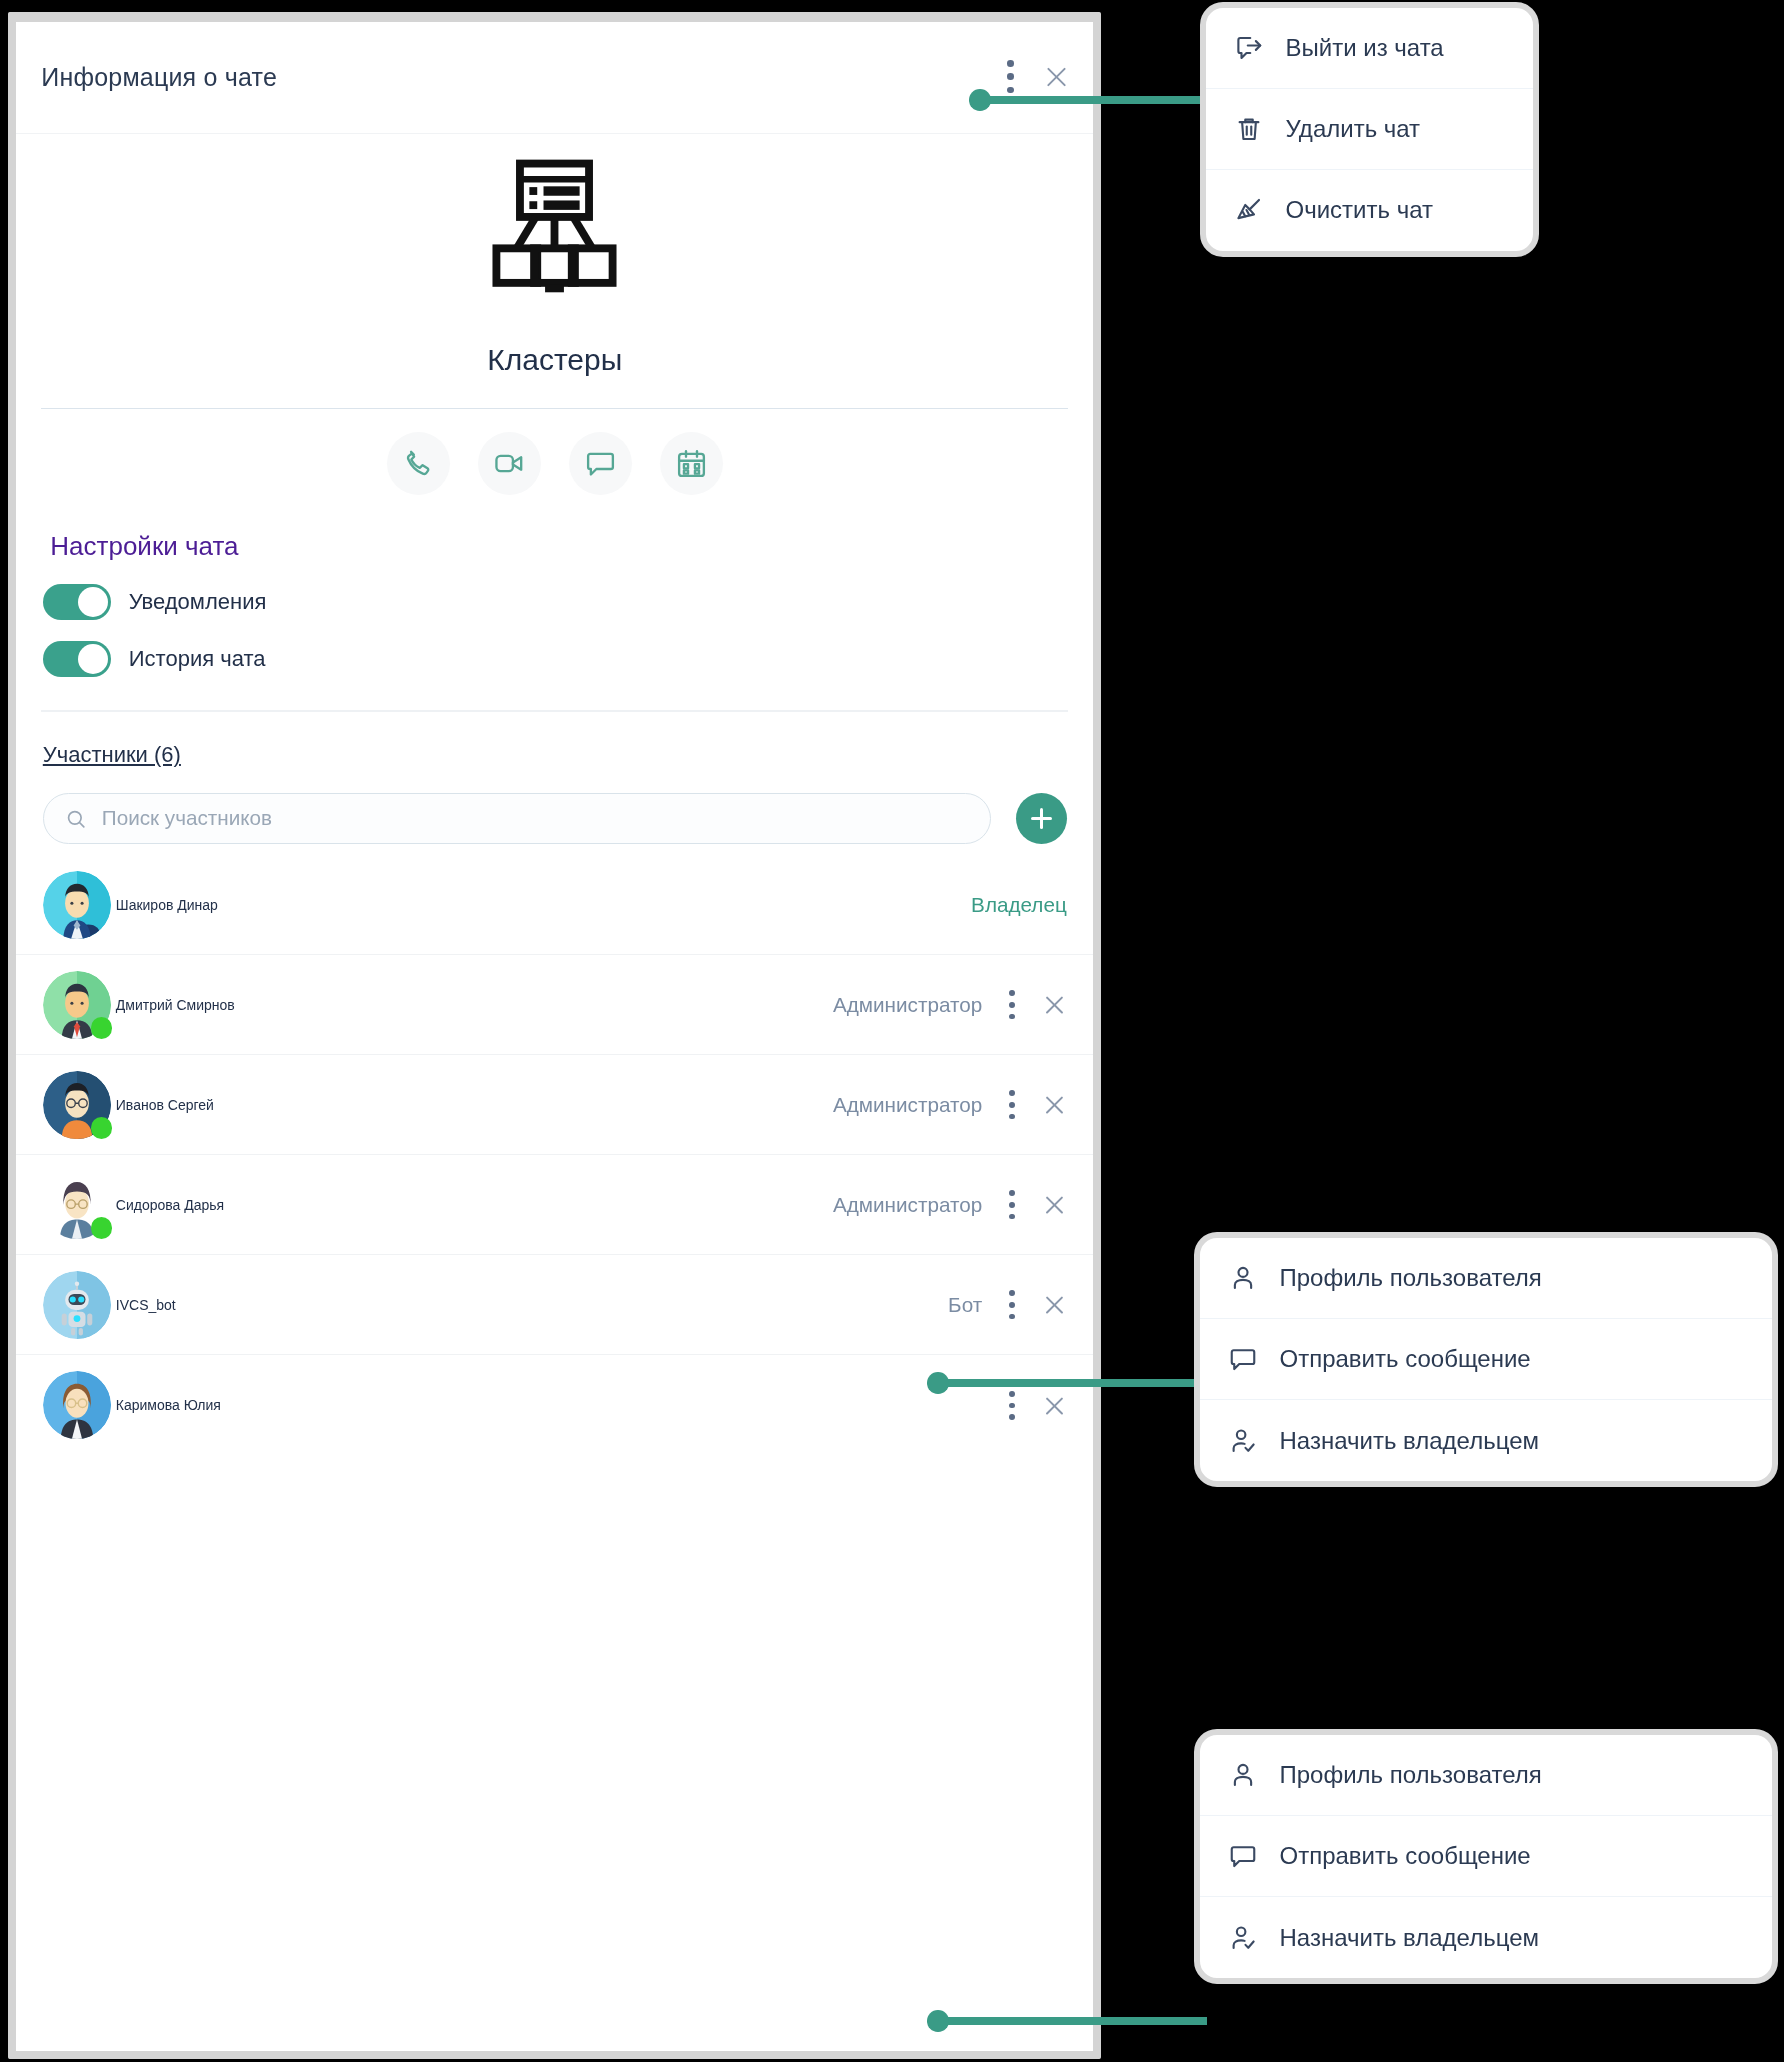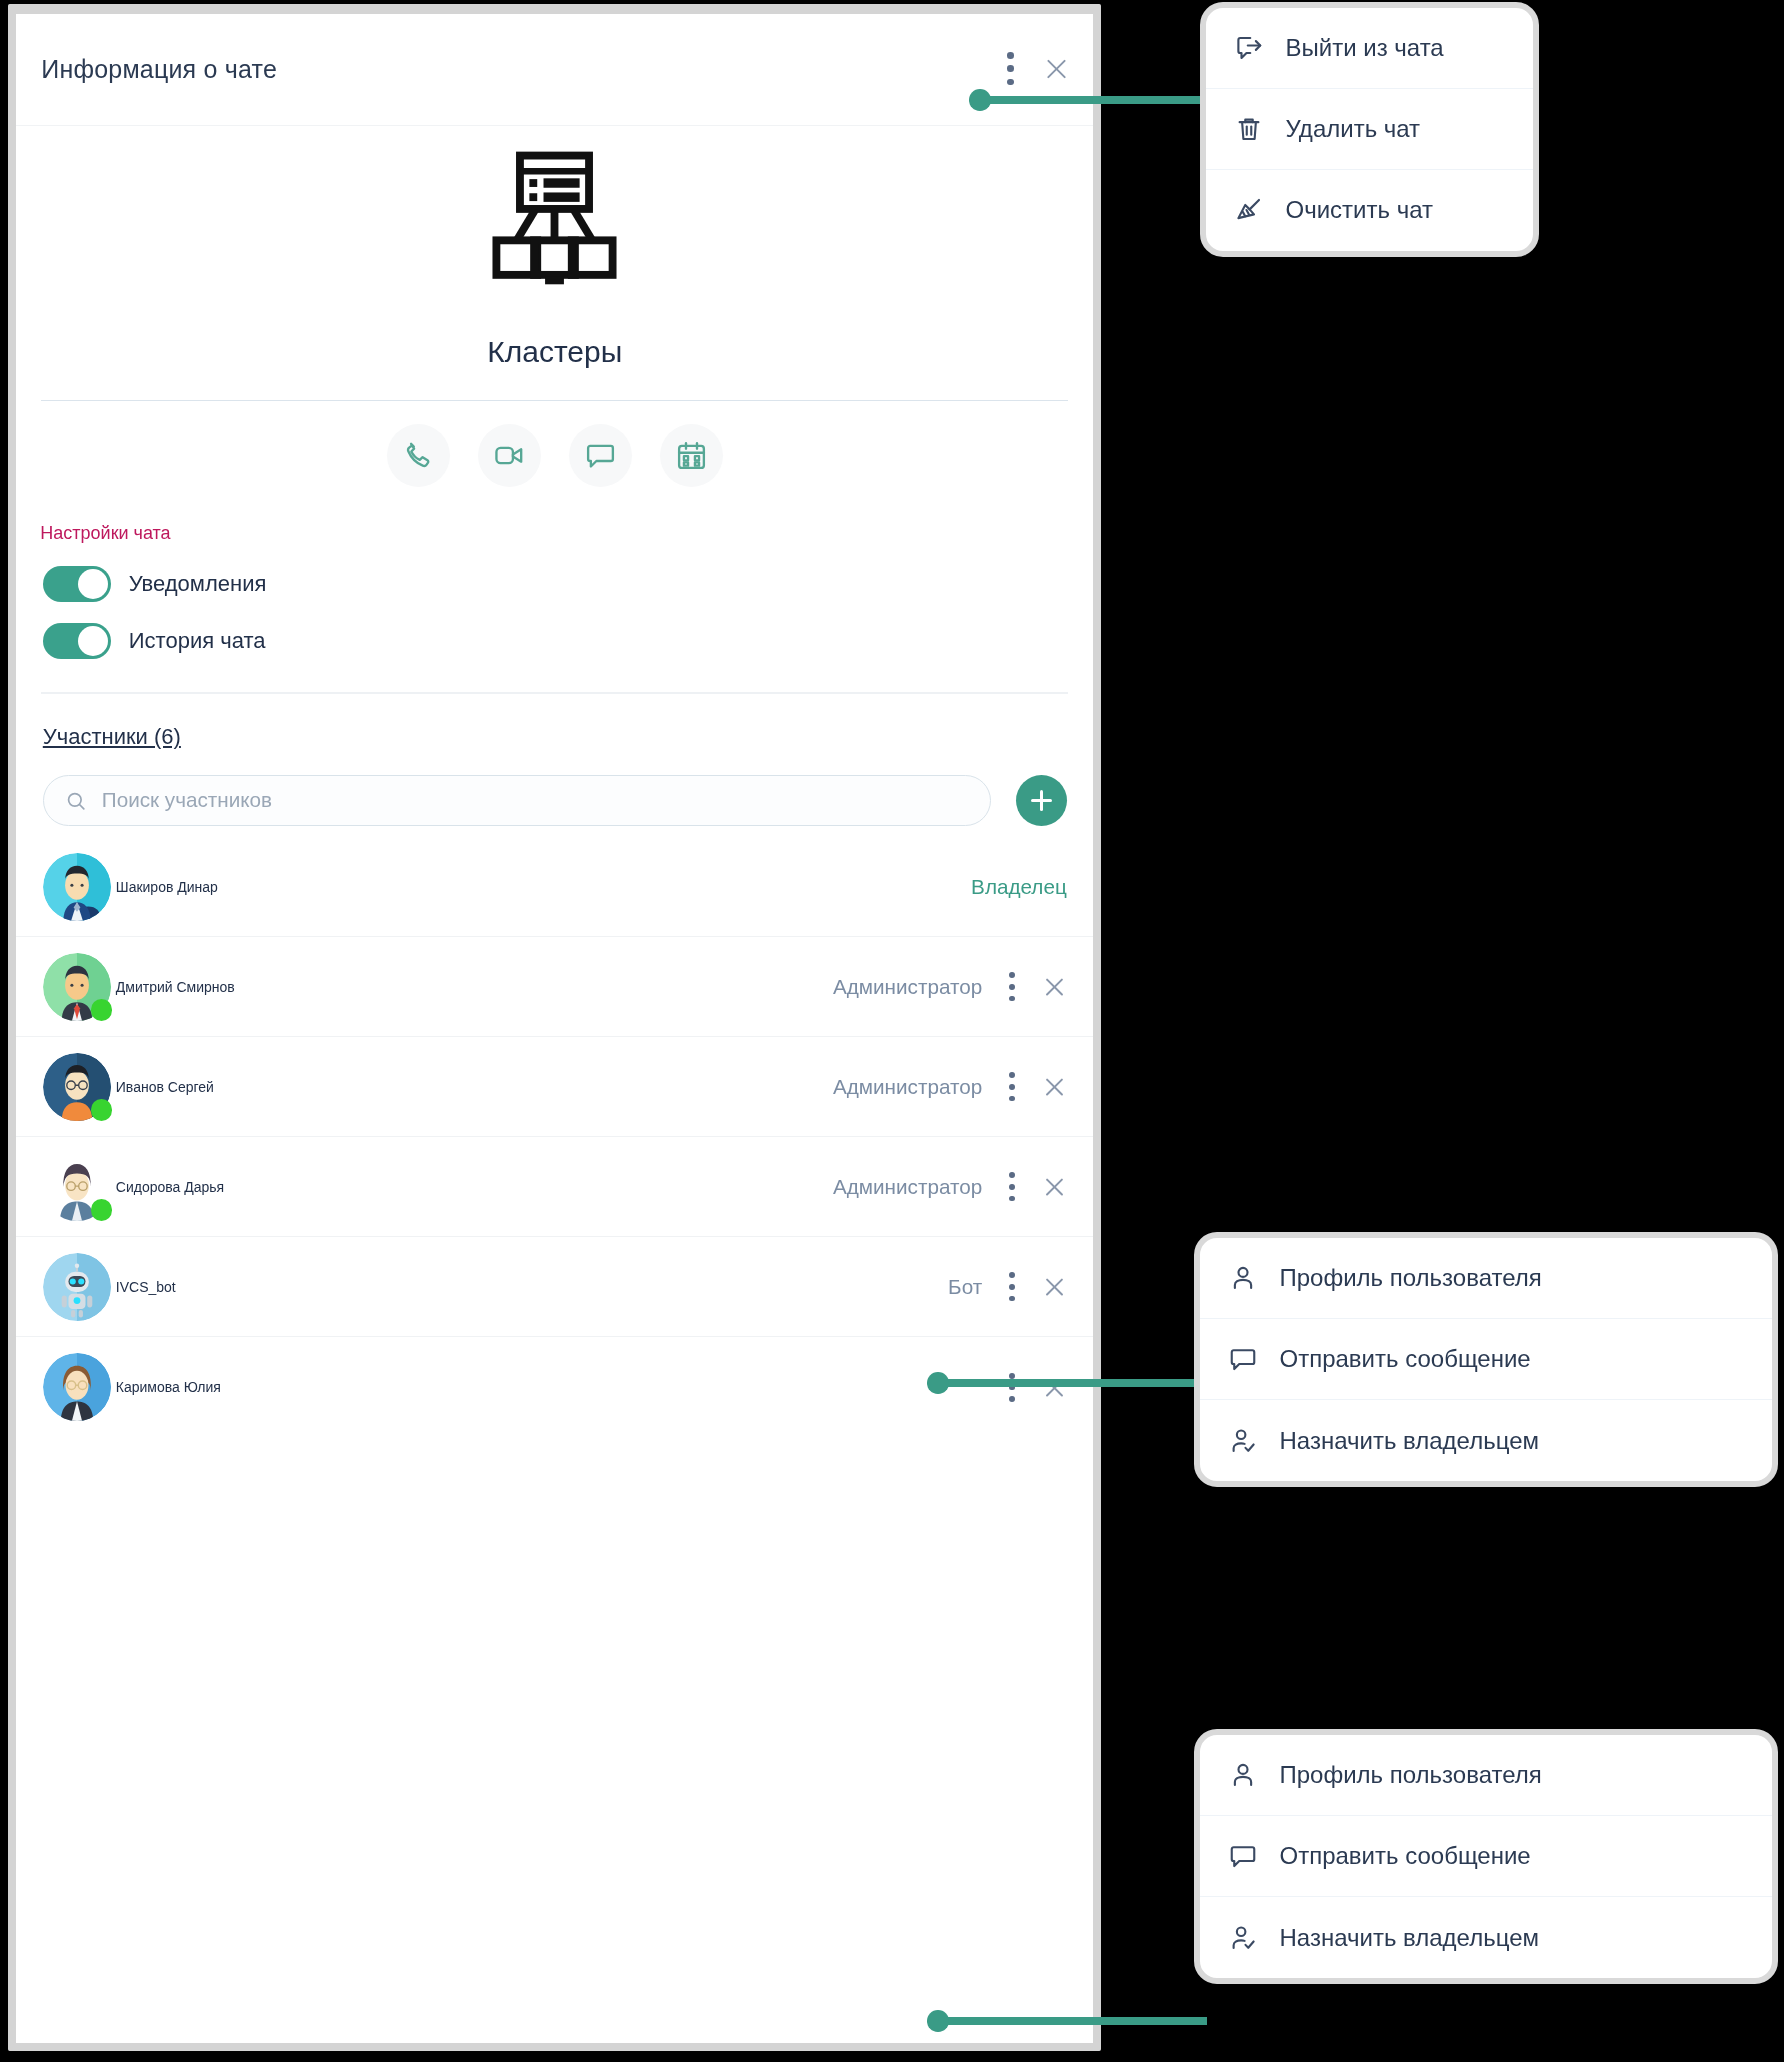--- a/index.html
+++ b/index.html
@@ -7,21 +7,21 @@
     width: 1785px; height: 2062px;
     background: #000000;
     font-family: "Liberation Sans", sans-serif;
     overflow: hidden;
   }
   #root { position: relative; width: 1785px; height: 2062px; background: #000; }
 
   
   .panel {
     position: absolute;
-    left: 8.3px; top: 4px;
+    left: 8.3px; top: 12px;
     width: 1093px; height: 2047px;
     background: #ffffff;
     border: 8.3px solid #d4d4d4;
     border-top-width: 10px;
     border-radius: 1.7px;
     overflow: hidden;
   }
   .panel-inner { position: relative; width: 100%; height: 100%; background: #fff; }
 
   
@@ -57,21 +57,21 @@
   .quick-actions { margin-top: 23px; display: flex; justify-content: center; gap: 28px; }
   .qa-btn {
     width: 63px; height: 63px; border-radius: 50%;
     background: #f7f8f9;
     display: flex; align-items: center; justify-content: center;
     cursor: pointer;
   }
   .qa-btn svg { width: 33px; height: 33px; }
 
   
-  .section-label { margin: 36px 0 0 24px; font-size: 18px; color: #be185d; }
+  .section-label { margin: 36px 0 0 34px; font-size: 26px; color: #4c1d95; }
   .toggle-row { display: flex; align-items: center; gap: 18px; margin: 21.5px 0 0 26.5px; }
   .toggle {
     width: 68px; height: 36px; border-radius: 20px; background: #3aa18c;
     position: relative; cursor: pointer; flex: none;
   }
   .toggle .knob {
     position: absolute; top: 3.3px; right: 3.3px;
     width: 30px; height: 30px; border-radius: 50%; background: #fff;
   }
   .toggle-label { font-size: 22px; color: #223049; }

